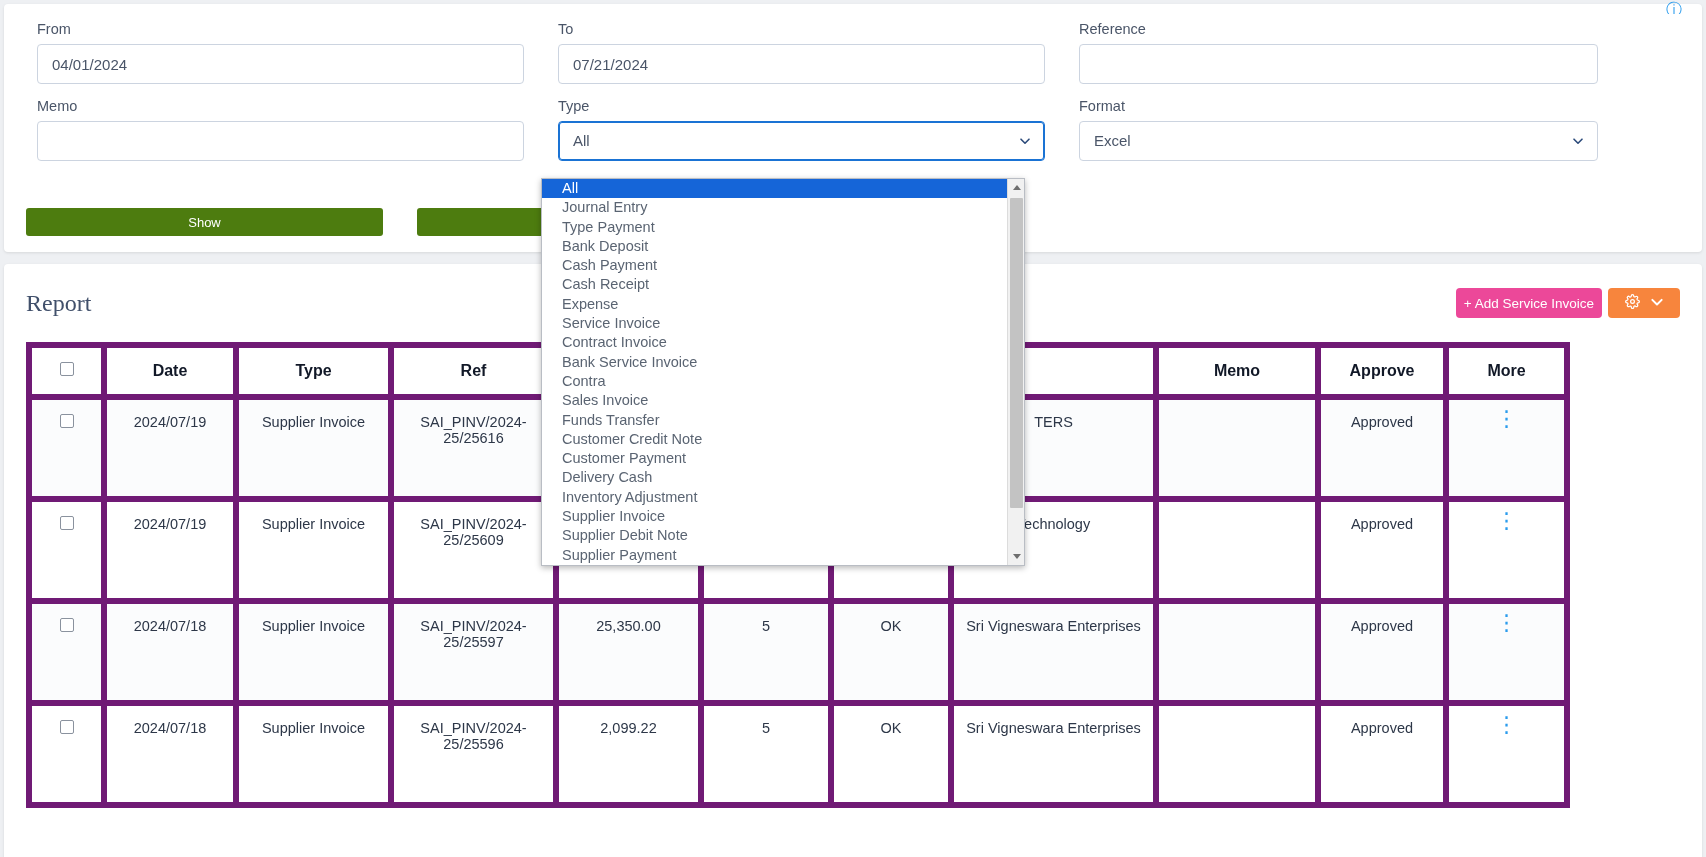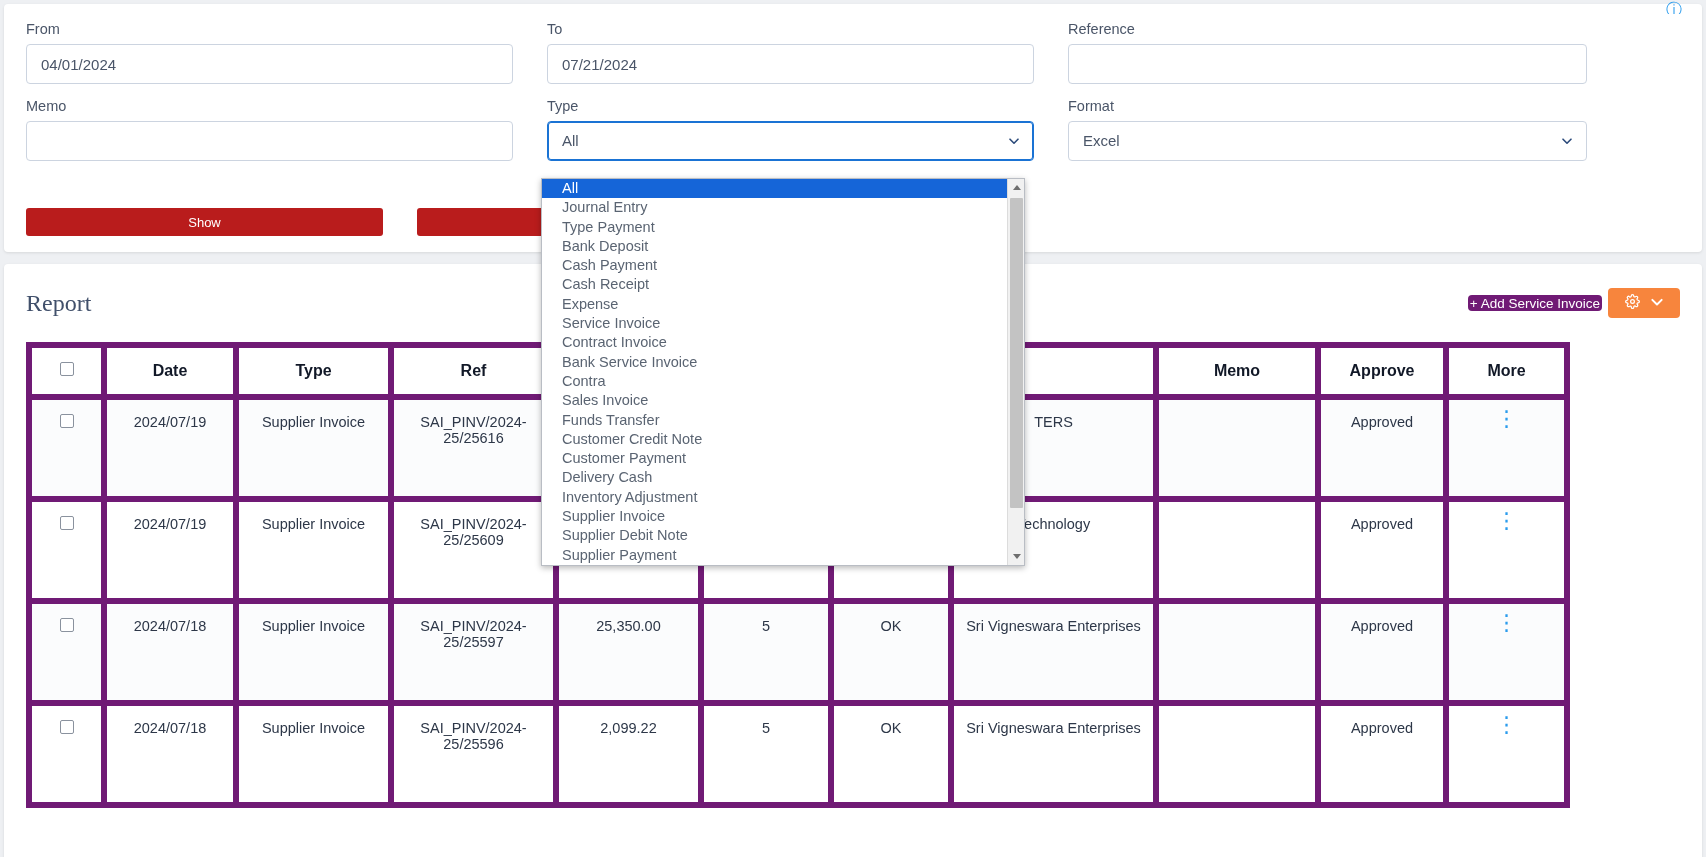--- a/index.html
+++ b/index.html
@@ -16,21 +16,21 @@
   .filter-card {
     position: absolute; left: 4px; top: 4px; width: 1698px; height: 248px;
     background: #ffffff;
     border-radius: 4px;
     box-shadow: 0 1px 3px rgba(0,0,0,0.10);
   }
   .filter-grid {
     position: absolute; left: 0; top: 0; width: 100%;
     padding: 16px 22px 0 22px;
   }
-  .field-row { display: flex; gap: 34px; margin-bottom: 13px; }
+  .field-row { display: flex; gap: 34px; margin-bottom: 13px; margin-left: 11px; }
   .field { display: flex; flex-direction: column; }
   .field.col1 { width: 487px; }
   .field.col2 { width: 487px; }
   .field.col3 { width: 519px; }
   .field-label {
     font-size: 14.5px; color: #4a5568; margin-bottom: 6px;
     line-height: 18px; font-weight: 400;
   }
   .input-box {
     height: 40px; border: 1px solid #ccd4e0; border-radius: 4px;
@@ -47,21 +47,21 @@
   }
   .select-box.focused { border: 1px solid #1a73d4; box-shadow: 0 0 0 1px #1a73d4 inset; }
   .caret {
     position: absolute; right: 13px; top: 50%; transform: translateY(-50%);
     width: 12px; height: 12px;
   }
   .caret svg { display: block; }
 
   .btn-row { display: flex; gap: 34px; padding: 0 22px; margin-top: 4px; }
   .btn-orange {
-    width: 357px; height: 28px; background: #b91c1c; color: #fff;
+    width: 357px; height: 28px; background: #4d7c0f; color: #fff;
     border: none; border-radius: 3px; font-size: 13px;
     font-family: "Liberation Sans", sans-serif;
     display: flex; align-items: center; justify-content: center;
     cursor: pointer;
   }
 
   
   .report-card {
     position: absolute; left: 4px; top: 264px; width: 1698px; height: 600px;
     background: #ffffff; border-radius: 4px;
@@ -74,22 +74,22 @@
   }
   .report-title {
     font-family: "Liberation Serif", serif;
     font-size: 24px; color: #41506b; font-weight: 400;
   }
   .head-actions {
     position: absolute; right: 22px; top: 50%; transform: translateY(-50%);
     display: flex; align-items: center;
   }
   .btn-blue {
-    background: #701a75; color: #fff; border: none;
-    height: 16px; padding: 0 2px; border-radius: 4px;
+    background: #ec4899; color: #fff; border: none;
+    height: 30px; padding: 0 8px; border-radius: 4px;
     font-size: 13.5px; display: flex; align-items: center; gap: 6px;
     font-family: "Liberation Sans", sans-serif; cursor: pointer;
     white-space: nowrap;
   }
   .btn-gear {
     background: #f7853d; color: #fff; border: none; margin-left: 6px;
     height: 30px; width: 72px; border-radius: 4px;
     display: flex; align-items: center; justify-content: center; gap: 10px;
     cursor: pointer;
   }

